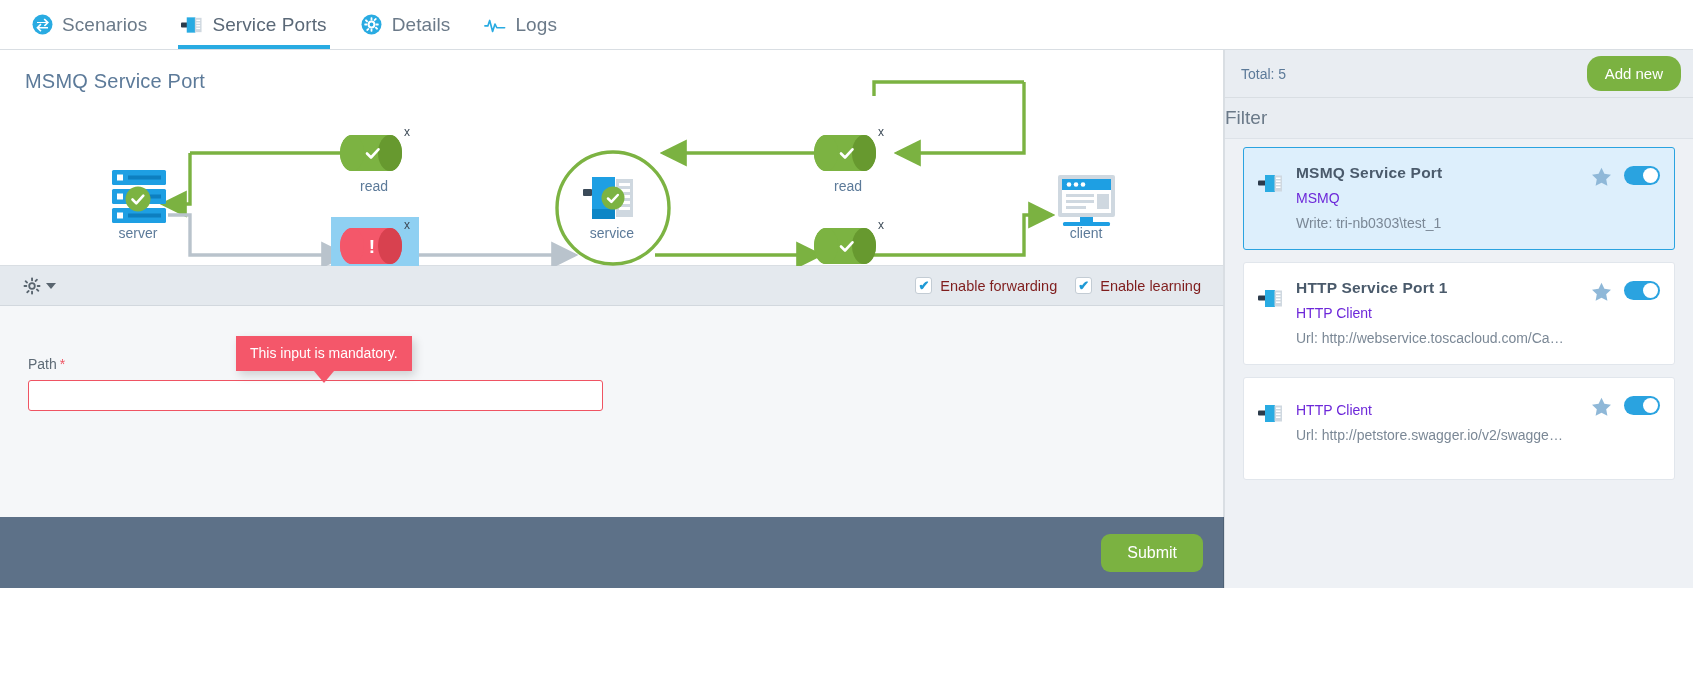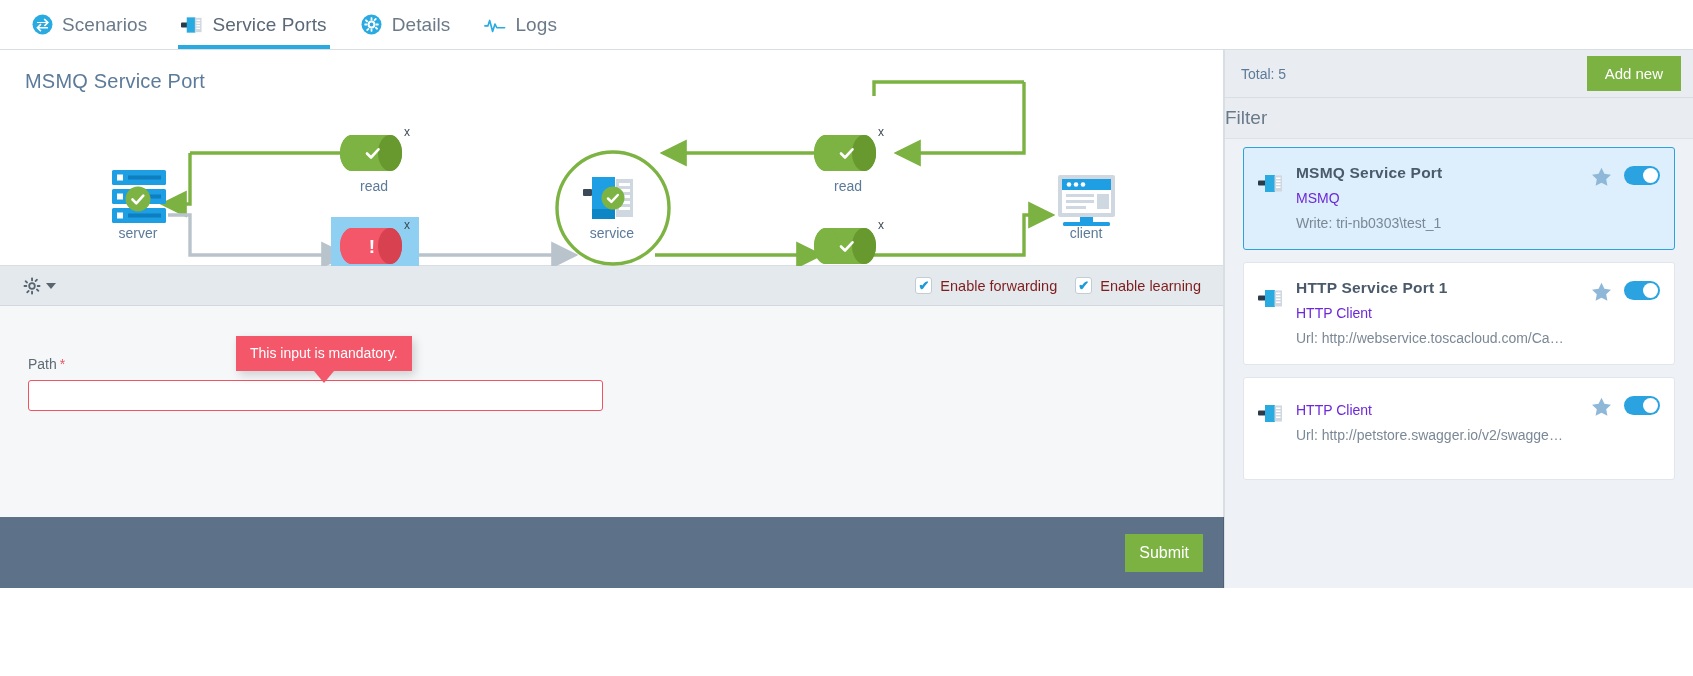--- a/index.html
+++ b/index.html
@@ -121,36 +121,36 @@
 
   
   .footer {
     height: 71px; flex: 0 0 71px;
     background: #5d7188;
     display: flex; align-items: center; justify-content: flex-end;
     padding-right: 20px;
     border-right: 1px solid #4e6175;
   }
   .submit-btn {
-    background: #7bb241; color: #ffffff; border: none; border-radius: 0;
+    background: #7bb241; color: #ffffff; border: none; border-radius: 9px;
     font-family: "Liberation Sans", sans-serif;
-    font-size: 16px; padding: 10px 14px; cursor: pointer;
+    font-size: 16px; padding: 10px 26px; cursor: pointer;
   }
 
   
   .rp-head {
     height: 48px; flex: 0 0 48px;
     display: flex; align-items: center;
     padding: 0 12px 0 16px;
     background: #e9edf2; border-bottom: 1px solid #d9dee3;
   }
   .rp-total { font-size: 14px; color: #5c7a99; }
   .addnew-btn {
     margin-left: auto;
-    background: #7bb241; color: #fff; border: none; border-radius: 0;
+    background: #7bb241; color: #fff; border: none; border-radius: 14px;
     font-family: "Liberation Sans", sans-serif;
     font-size: 15px; padding: 9px 18px; cursor: pointer;
   }
   .rp-filter {
     height: 41px; flex: 0 0 41px;
     display: flex; align-items: center; justify-content: flex-start;
     padding-right: 32px;
     background: #e9edf2; border-bottom: 1px solid #dde2e8;
     font-size: 19px; color: #6b7a89;
   }

